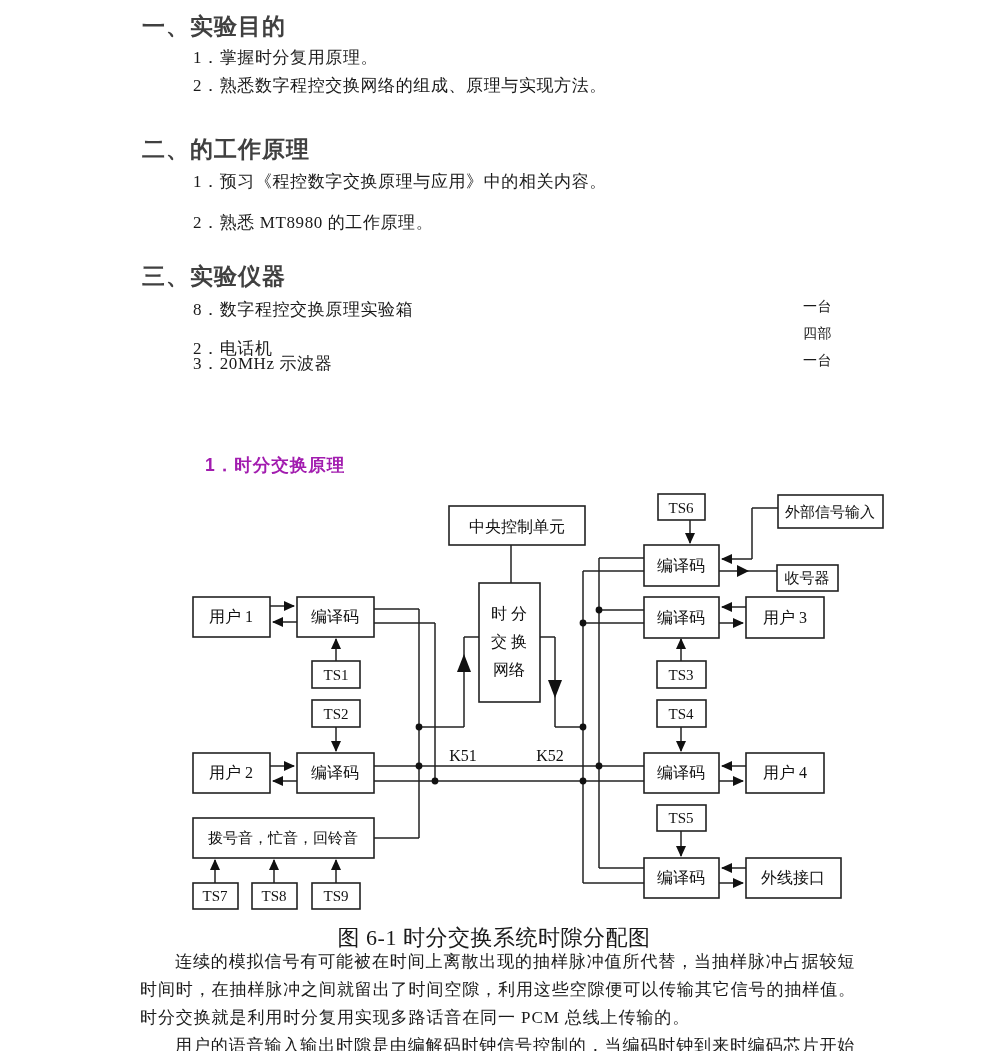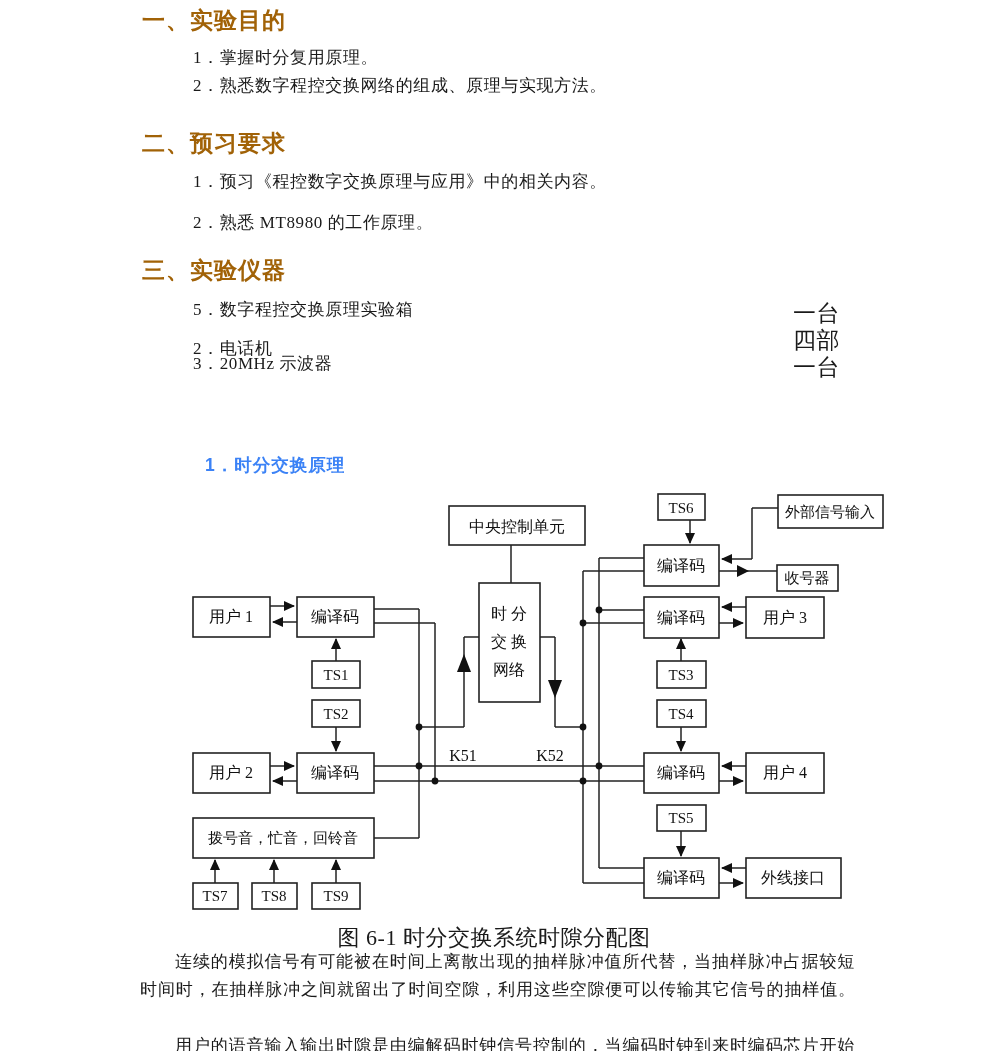--- a/index.html
+++ b/index.html
@@ -1,22 +1,22 @@
 <!DOCTYPE html>
 <html><head>
 <meta charset="utf-8">
 <style>
   html,body{margin:0;padding:0;background:#ffffff;}
   .page{position:relative;width:984px;height:1051px;background:#ffffff;color:#1a1a1a;
         font-family:"Liberation Serif",serif;overflow:hidden;}
   .abs{position:absolute;margin:0;white-space:nowrap;}
-  .h1{left:142px;font-family:"Liberation Sans",sans-serif;font-weight:bold;font-size:23px;letter-spacing:1px;color:#a16207;}
+  .h1{left:142px;font-family:"Liberation Sans",sans-serif;font-weight:bold;font-size:23px;letter-spacing:1px;color:#404040;margin-top:6px;}
   .li{left:193px;font-size:17px;letter-spacing:0.6px;}
-  .qty{right:144px;font-size:23px;letter-spacing:0.5px;}
-  .sub{left:205px;font-family:"Liberation Sans",sans-serif;font-weight:bold;font-size:17.5px;letter-spacing:1px;color:#3b82f6;text-align:right;}
+  .qty{right:152px;font-size:14px;letter-spacing:0.5px;}
+  .sub{left:205px;font-family:"Liberation Sans",sans-serif;font-weight:bold;font-size:17.5px;letter-spacing:1px;color:#a21caf;text-align:right;}
   .caption{left:140px;width:708px;text-align:center;font-size:22px;letter-spacing:0.5px;}
   .bodyline{left:140px;font-size:17px;letter-spacing:0.9px;}
   .indent{padding-left:35px;}
   svg text{font-family:"Liberation Serif",serif;fill:#111;}
   .bx{fill:none;stroke:#222;stroke-width:1.6;}
   .wire{stroke:#222;stroke-width:1.5;fill:none;}
   .dot{fill:#111;stroke:none;}
   .ah{fill:#111;stroke:none;}
   .blabel{font-size:16px;text-anchor:middle;}
   .tslabel{font-size:15px;text-anchor:middle;}
@@ -24,26 +24,26 @@
 </style>
 </head>
 <body>
 
 <div class="page">
 
   <div class="abs h1" style="top:5px">一、实验目的</div>
   <div class="abs li" style="top:46px">1．掌握时分复用原理。</div>
   <div class="abs li" style="top:74px">2．熟悉数字程控交换网络的组成、原理与实现方法。</div>
 
-  <div class="abs h1" style="top:128px">二、预习要求</div>
+  <div class="abs h1" style="top:128px">二、的工作原理</div>
   <div class="abs li" style="top:170px">1．预习《程控数字交换原理与应用》中的相关内容。</div>
   <div class="abs li" style="top:211px">2．熟悉 MT8980 的工作原理。</div>
 
   <div class="abs h1" style="top:255px">三、实验仪器</div>
-  <div class="abs li" style="top:298px">5．数字程控交换原理实验箱</div>
+  <div class="abs li" style="top:298px">8．数字程控交换原理实验箱</div>
   <div class="abs qty" style="top:298px">一台</div>
   <div class="abs li" style="top:337px">2．电话机</div>
   <div class="abs qty" style="top:325px">四部</div>
   <div class="abs li" style="top:352px">3．20MHz 示波器</div>
   <div class="abs qty" style="top:352px">一台</div>
 
   <div class="abs sub" style="top:453px">1．时分交换原理</div>
 
   <svg class="abs" style="left:190px;top:480px" width="700" height="440" viewBox="0 0 700 440">
     <defs>
@@ -172,15 +172,16 @@
     <text class="blabel" x="491" y="403">编译码</text>
     <text class="blabel" x="603" y="403">外线接口</text>
     <text class="klabel" x="273" y="281">K51</text>
     <text class="klabel" x="360" y="281">K52</text>
   </svg>
 
   <div class="abs caption" style="top:923px">图 6-1 时分交换系统时隙分配图</div>
 
   <div class="abs bodyline indent" style="top:950px">连续的模拟信号有可能被在时间上离散出现的抽样脉冲值所代替，当抽样脉冲占据较短</div>
   <div class="abs bodyline" style="top:978px">时间时，在抽样脉冲之间就留出了时间空隙，利用这些空隙便可以传输其它信号的抽样值。</div>
+  <div class="abs bodyline" style="top:1006px">时分交换就是利用时分复用实现多路话音在同一 PCM 总线上传输的。</div>
   <div class="abs bodyline indent" style="top:1034px">用户的语音输入输出时隙是由编解码时钟信号控制的，当编码时钟到来时编码芯片开始</div>
 
 </div>
 
 </body></html>

